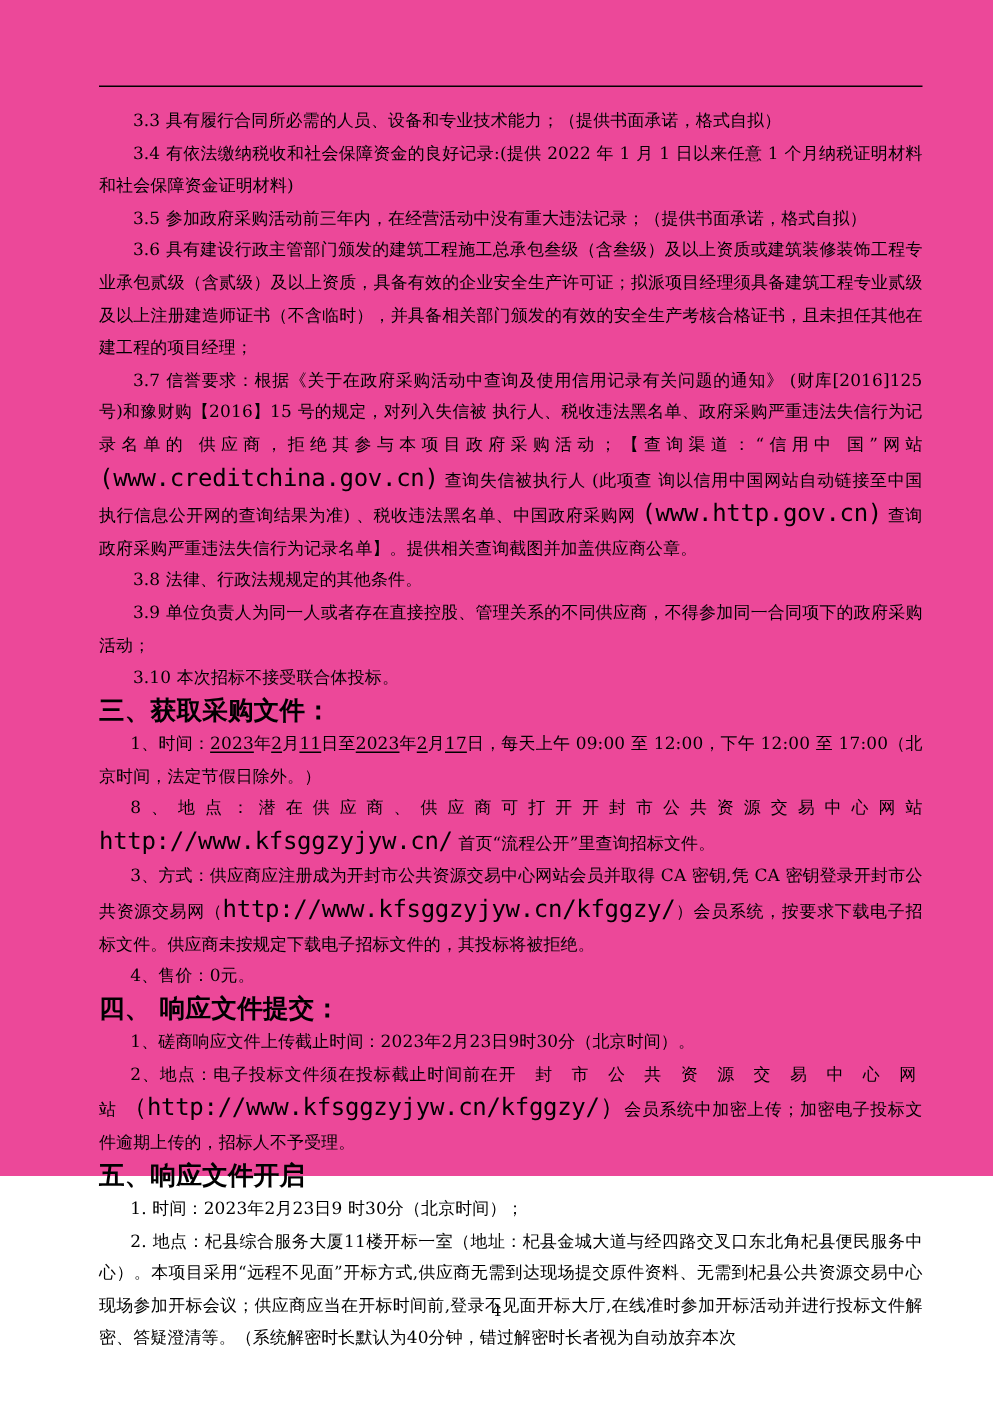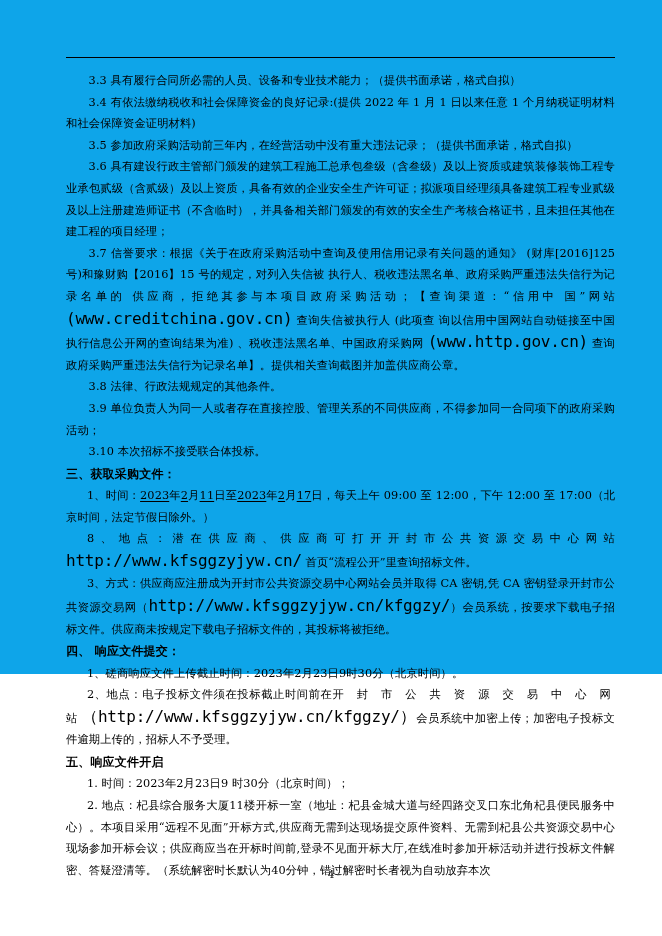--- a/index.html
+++ b/index.html
@@ -12,22 +12,22 @@
     height: 936px;
     position: relative;
     font-family: "DejaVu Serif", "Liberation Serif", serif;
     color: #000000;
     overflow: hidden;
   }
   .page {
     position: absolute;
     left: 0; top: 0;
     width: 662px;
-    height: 674px;
-    background: #0ea5e9;
+    height: 784px;
+    background: #ec4899;
   }
   .header-rule {
     position: absolute;
     left: 66px;
     top: 57px;
     width: 549px;
     height: 0;
     border-top: 1.6px solid #000;
   }
   .content {
@@ -46,21 +46,21 @@
     font-family: "DejaVu Serif", "Liberation Serif", serif;
   }
   p.ind {
     text-indent: 2em;
   }
   p.ind-sm {
     text-indent: 1.85em;
   }
   h2.heading {
     margin: 0;
-    font-size: 12px;
+    font-size: 17px;
     line-height: 22.4px;
     font-weight: bold;
     text-align: left;
     letter-spacing: 0.2px;
     font-family: "DejaVu Sans", "Liberation Sans", sans-serif;
   }
   .u {
     text-decoration: underline;
     text-underline-offset: 2px;
     margin-top: 18px;
@@ -110,20 +110,21 @@
     <p class="ind">3.10 本次招标不接受联合体投标。</p>
 
     <h2 class="heading">三、获取采购文件：</h2>
 
     <p class="ind-sm"><span>1、时间：</span><span class="u">2023</span><span>年</span><span class="u">2</span><span>月</span><span class="u">11</span><span>日至</span><span class="u">2023</span><span>年</span><span class="u">2</span><span>月</span><span class="u">17</span><span>日，每天上午 09:00 至 12:00，下午 12:00 至 17:00（北京时间，法定节假日除外。）</span></p>
 
     <p class="ind-sm"><span>8、地点：潜在供应商、供应商可打开开封市公共资源交易中心网站</span> <span class="mono">http://www.kfsggzyjyw.cn/</span> <span>首页“流程公开”里查询招标文件。</span></p>
 
     <p class="ind-sm"><span>3、方式：供应商应注册成为开封市公共资源交易中心网站会员并取得 CA 密钥,凭 CA 密钥登录开封市公共资源交易网（</span><span class="mono">http://www.kfsggzyjyw.cn/kfggzy/</span><span>）会员系统，按要求下载电子招标文件。供应商未按规定下载电子招标文件的，其投标将被拒绝。</span></p>
 
+    <p class="ind-sm">4、售价：0元。</p>
 
     <h2 class="heading">四、 响应文件提交：</h2>
 
     <p class="ind-sm">1、磋商响应文件上传截止时间：2023年2月23日9时30分（北京时间）。</p>
 
     <p class="ind-sm"><span>2、地点：电子投标文件须在投标截止时间前在</span><span class="sp-wide">开 封 市 公 共 资 源 交 易 中 心 网 站</span><span class="mono">（http://www.kfsggzyjyw.cn/kfggzy/）</span><span>会员系统中加密上传；加密电子投标文件逾期上传的，招标人不予受理。</span></p>
 
     <h2 class="heading">五、响应文件开启</h2>
 
     <p class="ind-sm">1. 时间：2023年2月23日9 时30分（北京时间）；</p>

